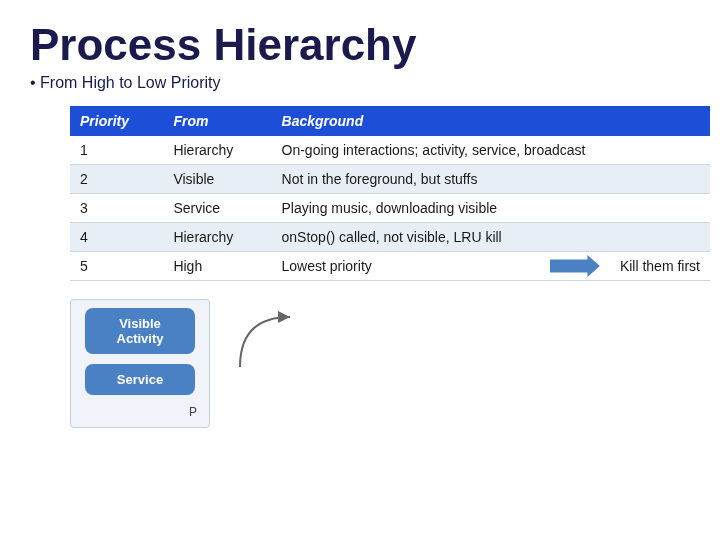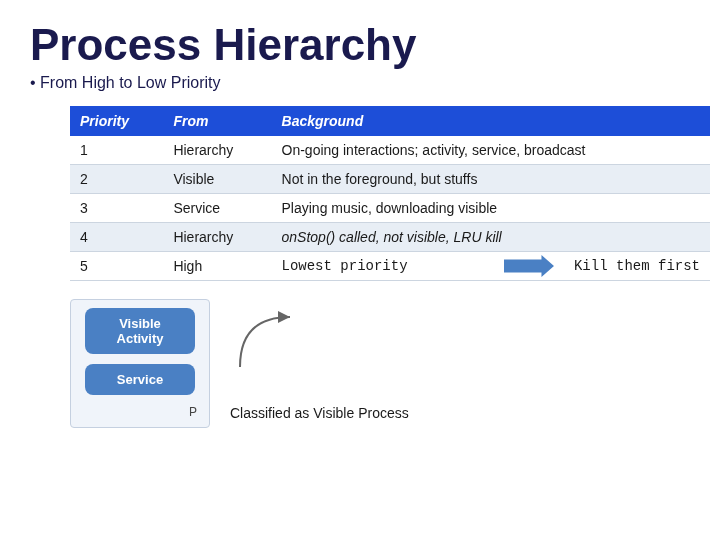--- a/index.html
+++ b/index.html
@@ -176,26 +176,26 @@
         <td style="position: relative;">Not in the foreground, but stuffs</td>
       </tr>
       <tr>
         <td>3</td>
         <td>Service</td>
         <td style="position: relative;">Playing music, downloading visible</td>
       </tr>
       <tr>
         <td>4</td>
         <td>Hierarchy</td>
-        <td style="position: relative; font-style: italic;">onStop() called, not visible, LRU kill</td>
+        <td style="position: relative;">onStop() called, not visible, LRU kill</td>
       </tr>
       <tr>
         <td>5</td>
         <td>High</td>
-        <td style="position: relative; font-family: Liberation Mono, monospace;"><span>Lowest priority</span>
+        <td style="position: relative;"><span>Lowest priority</span>
         <span class="kill-label">
           <span class="blue-arrow"></span>
           <span>Kill them first</span>
         </span></td>
       </tr>
     </tbody>
 </table>
 
 <div class="diagram-area">
   <div class="diagram-box">
@@ -205,15 +205,14 @@
   </div>
   <div class="diagram-right">
     <svg class="curved-arrow-svg" width="80" height="80" viewBox="0 0 80 80">
       <path d="M 10 60 Q 10 10 60 10" stroke="#666" stroke-width="2" fill="none" marker-end="url(#arrowhead)"></path>
       <defs>
         <marker id="arrowhead" markerWidth="8" markerHeight="8" refX="6" refY="3" orient="auto">
           <path d="M 0 0 L 6 3 L 0 6 Z" fill="#666"></path>
         </marker>
       </defs>
     </svg>
-    <div class="classified-label">Classified as Visible Process</div>
   </div>
 </div>
 
 </body></html>

